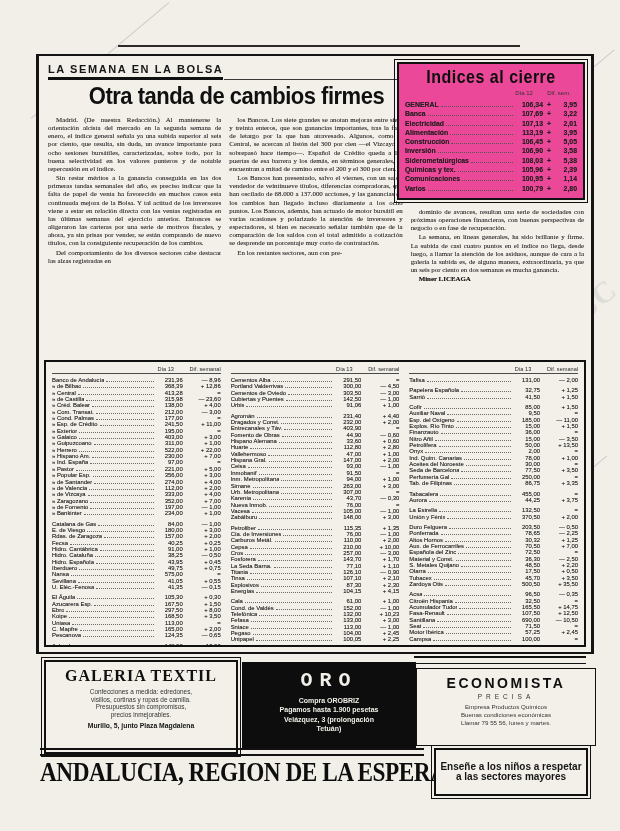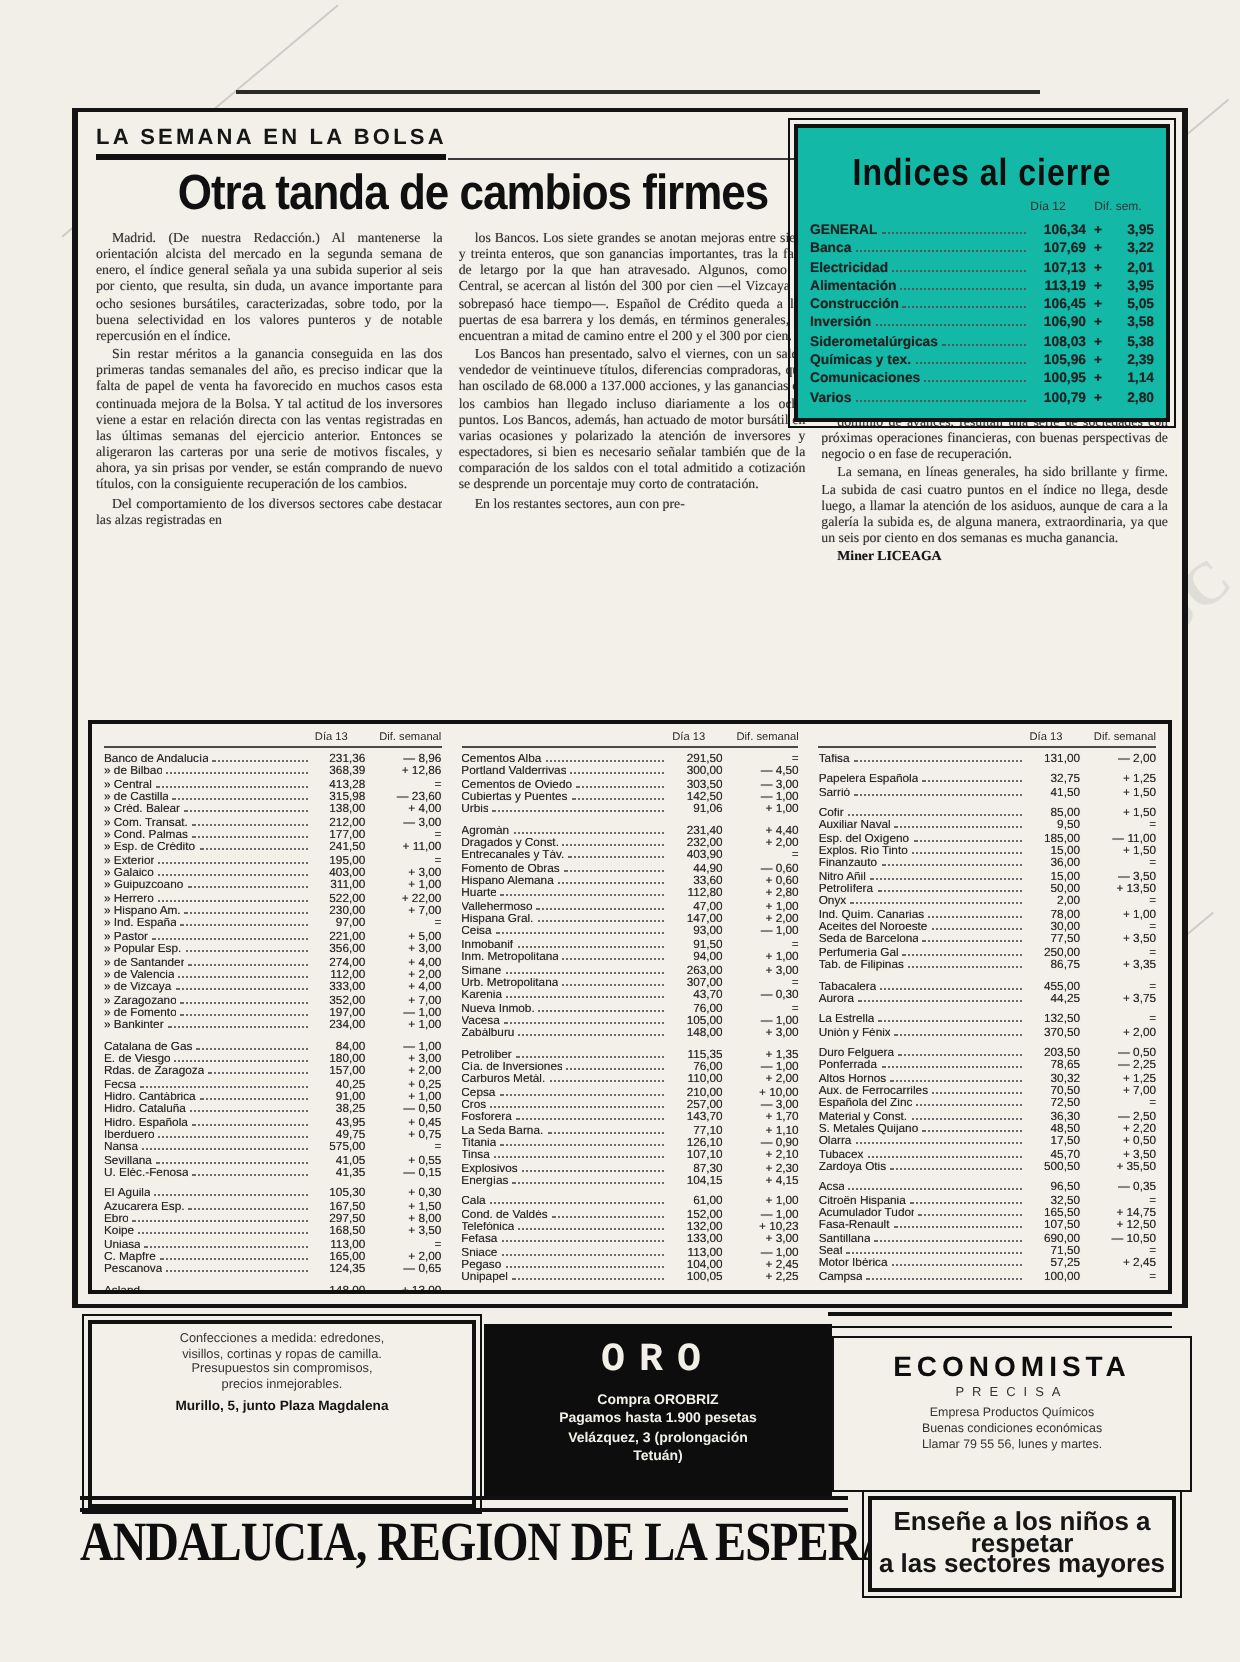--- a/index.html
+++ b/index.html
@@ -21,21 +21,21 @@
   
   .article{position:absolute;top:60px;left:9px;right:7px;height:240px;display:flex;gap:8px;
            font-family:"Liberation Serif",serif;font-size:6.9px;line-height:8.15px;
            text-align:justify;color:#353535;}
   .col{flex:1;min-width:0;overflow:hidden;}
   .col p{margin:0 0 1px 0;text-indent:8px;text-shadow:0 0 0.4px rgba(20,20,20,0.45);}
   .col3{padding-top:92px;position:relative;}
   .sig{font-weight:bold;color:#161616;text-indent:0;}
   
   .indices{position:absolute;top:6px;right:6px;width:172px;border:2px solid #111;
-           outline:1px solid #111;outline-offset:2px;padding:14px 6px 5px;background:#14b8a6;}
+           outline:1px solid #111;outline-offset:2px;padding:3px 6px 5px;background:#ec4899;}
   .indices h2{margin:1px 0 4px;text-align:center;font-size:16px;font-weight:800;
               letter-spacing:0.5px;color:#0e0e0e;transform:scaleY(1.18);font-family:"Liberation Sans",sans-serif;}
   .idx-head{display:flex;font-size:6px;color:#333;margin:2px 0 4px;}
   .idx-head .sp{flex:1;}
   .idx-head .h1{width:34px;text-align:center;}
   .idx-head .h2{width:36px;text-align:center;}
   .idx-row{display:flex;align-items:baseline;font-size:6.9px;line-height:9.3px;height:9.3px;
            white-space:nowrap;color:#222;font-weight:bold;text-shadow:0 0 0.4px rgba(0,0,0,0.4);}
   .idx-dots{flex:1;min-width:4px;border-bottom:1px dotted #555;margin:0 2px 1px;}
   .idx-val{width:28px;text-align:right;}
@@ -76,21 +76,21 @@
   .ad-economista .sub{font-size:6.5px;letter-spacing:4px;color:#333;margin-bottom:3px;}
   .ad-economista .ln{font-size:6.2px;line-height:7.8px;color:#333;}
   
   .banner-rule{position:absolute;left:40px;top:748px;width:384px;height:4px;
                border-top:2.5px solid #111;border-bottom:2.5px solid #111;}
   .banner{position:absolute;left:40px;top:757px;width:390px;font-family:"Liberation Serif",serif;
           font-weight:bold;font-size:24px;color:#0e0e0e;white-space:nowrap;
           transform:scale(0.97,1.15);transform-origin:left top;letter-spacing:-0.5px;}
   .notice{position:absolute;left:434px;top:748px;width:150px;height:44px;border:2px solid #111;
           outline:1px solid #111;outline-offset:2px;display:flex;flex-direction:column;
-          justify-content:center;text-align:center;font-size:13px;font-weight:bold;
+          justify-content:center;text-align:center;font-size:10px;font-weight:bold;
           line-height:10.5px;color:#161616;background:#f2f0e9;}
   
   .wm{position:absolute;font-family:"Liberation Serif",serif;font-weight:bold;font-size:30px;
       letter-spacing:2px;color:rgba(40,40,40,0.09);transform:rotate(-40deg);pointer-events:none;}
   .scratch{position:absolute;height:1px;background:rgba(20,20,20,0.16);transform:rotate(-40deg);
            pointer-events:none;}
 </style>
 </head>
 <body>
 
@@ -1090,20 +1090,21 @@
               <span class="q-dots"></span>
               <span class="q-val">100,00</span>
               <span class="q-diff">=</span>
             </div>
           </div>
       </div>
     </div>
   </div>
 
   <div class="ad-galeria">
+    <h3>GALERIA TEXTIL</h3>
     <div>
 
     <div class="ln">Confecciones a medida: edredones,</div>
         <div class="ln">visillos, cortinas y ropas de camilla.</div>
         <div class="ln">Presupuestos sin compromisos,</div>
         <div class="ln">precios inmejorables.</div>
       </div>
     <div class="addr">Murillo, 5, junto Plaza Magdalena</div>
   </div>
 

